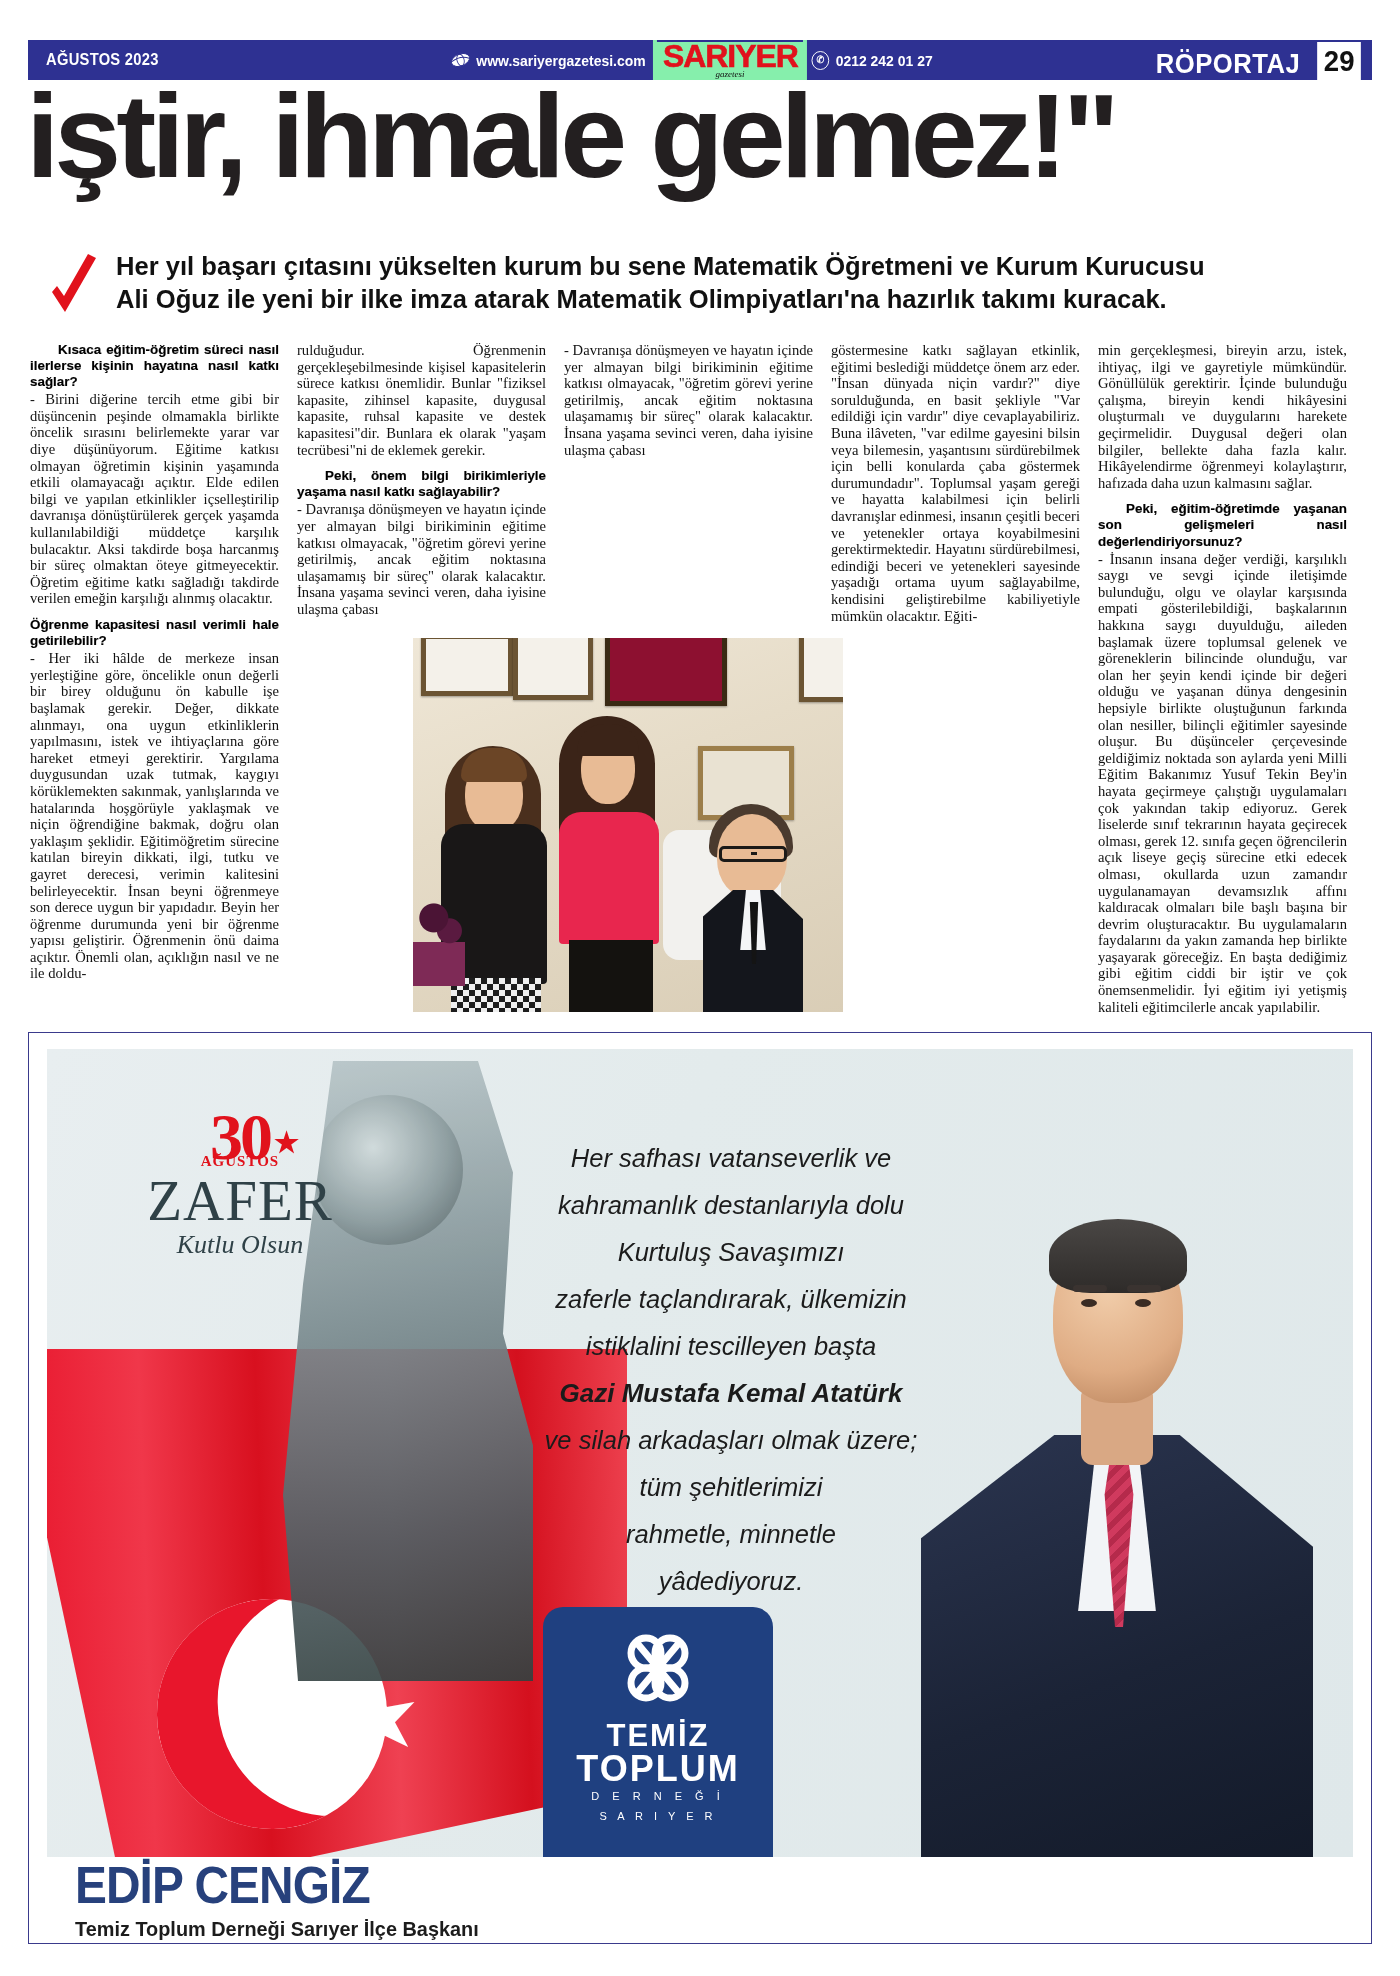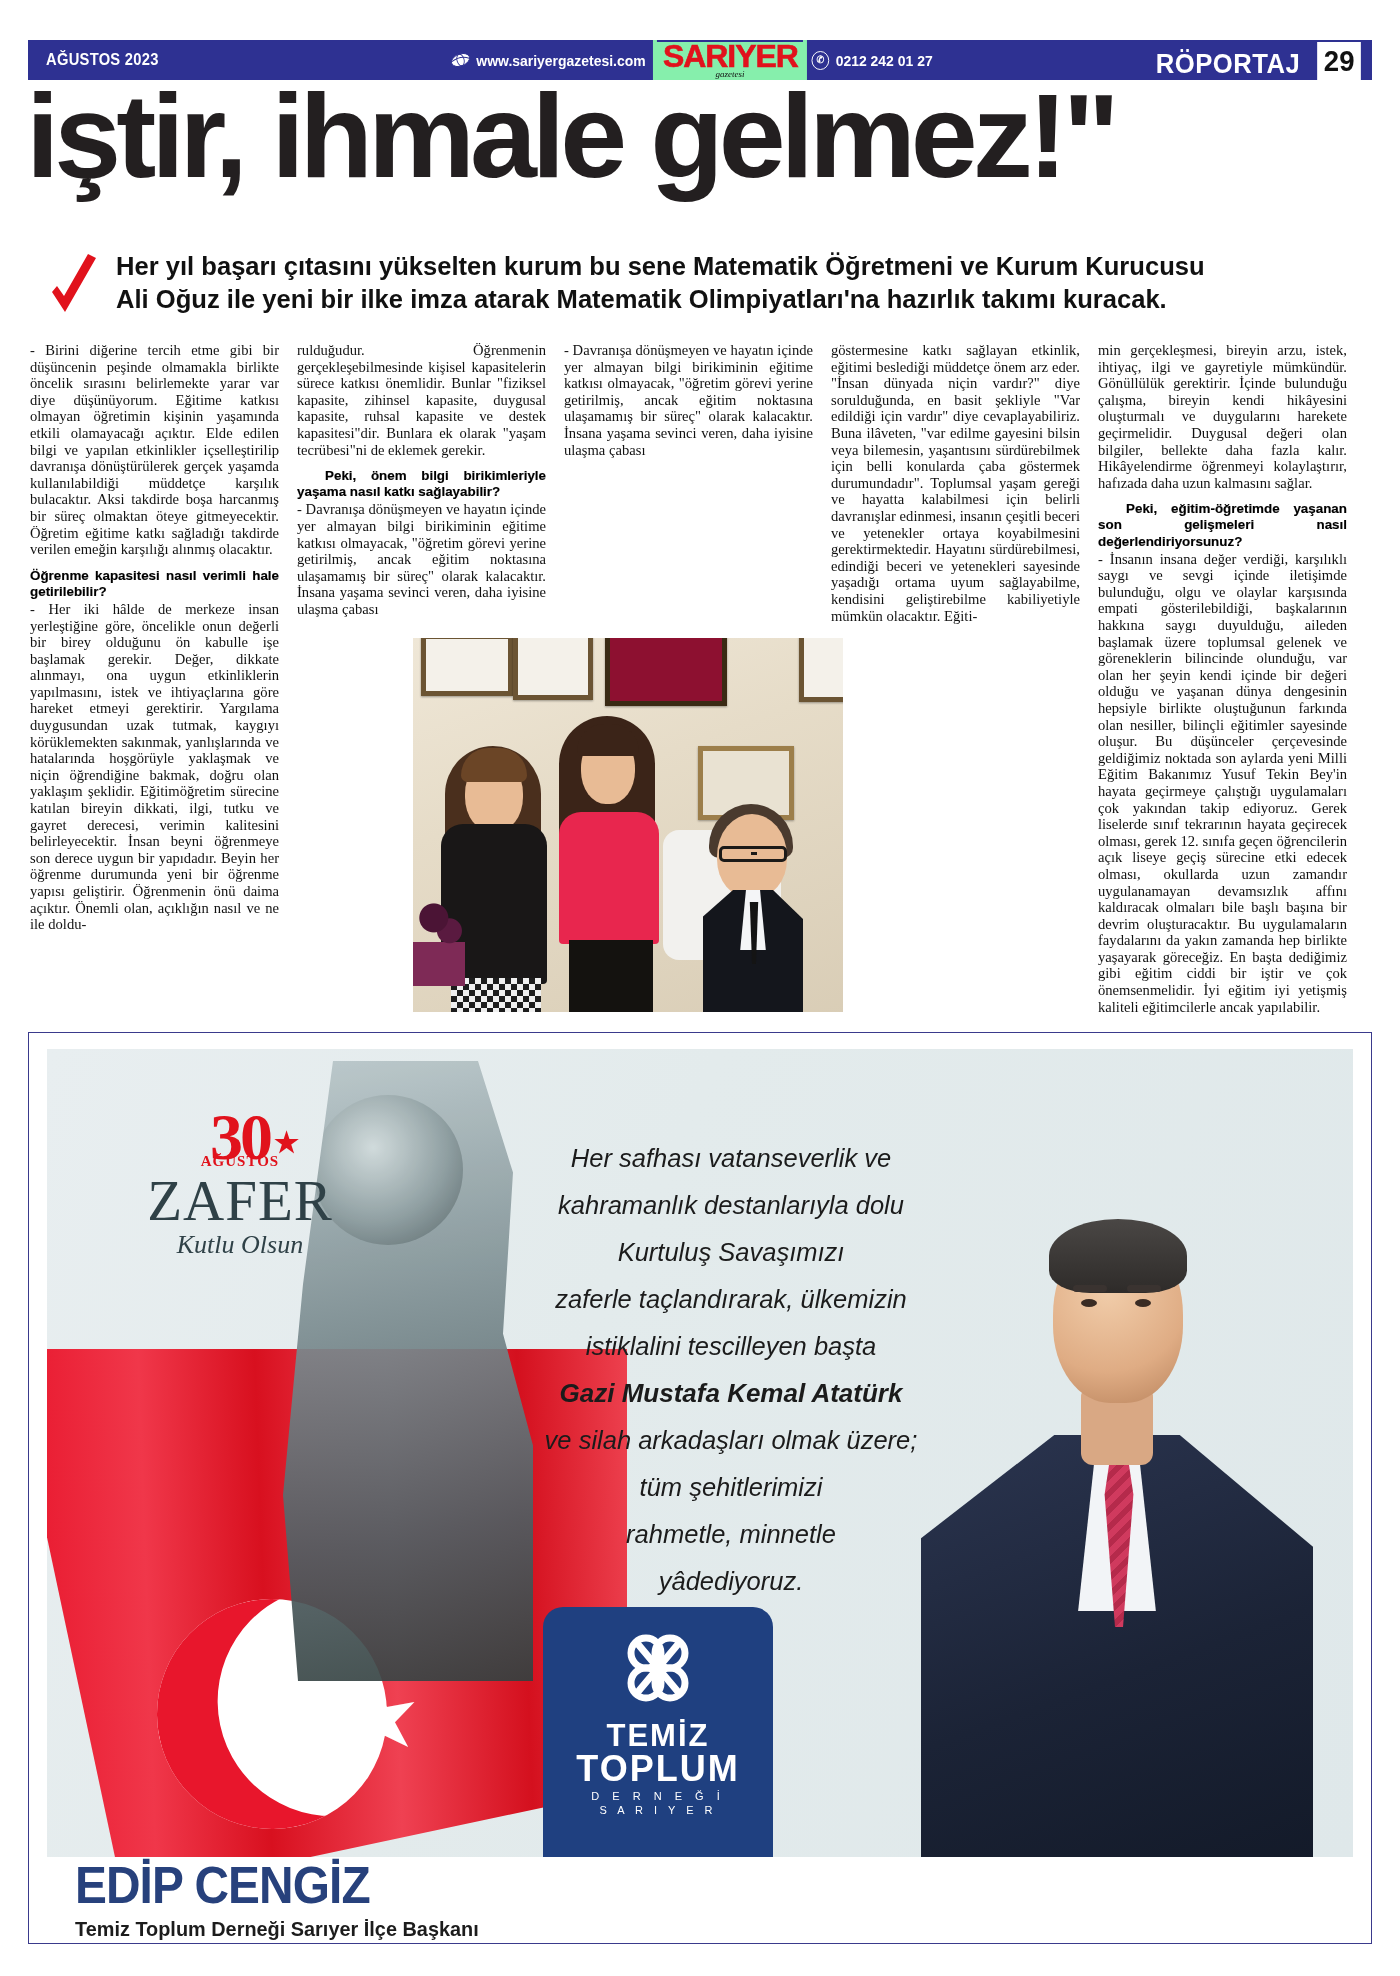--- a/index.html
+++ b/index.html
@@ -199,21 +199,21 @@
   .logo-panel{
     position:absolute;left:496px;bottom:0;width:230px;height:250px;background:#1f4080;
     border-radius:20px 20px 0 0;z-index:8;
     display:flex;flex-direction:column;align-items:center;justify-content:flex-start;
     padding-top:20px;box-sizing:border-box;
   }
   .knot{width:86px;height:86px;margin-bottom:6px;}
   .tt-1{color:#fff;font-family:"Liberation Sans",sans-serif;font-weight:bold;font-size:31px;line-height:33px;letter-spacing:2px;}
   .tt-2{color:#fff;font-family:"Liberation Sans",sans-serif;font-weight:bold;font-size:36px;line-height:33px;letter-spacing:2px;text-align:center;}
   .tt-3{color:#fff;font-family:"Liberation Sans",sans-serif;font-size:11px;letter-spacing:5px;margin-top:5px;}
-  .tt-4{color:#fff;font-family:"Liberation Sans",sans-serif;font-size:11px;letter-spacing:4px;margin-top:2px;}
+  .tt-4{color:#fff;font-family:"Liberation Sans",sans-serif;font-size:11px;letter-spacing:4px;margin-top:8px;}
 
   .ad-foot{position:absolute;left:18px;top:826px;width:1306px;height:82px;}
   .ad-name{
     font-family:"Liberation Sans",sans-serif;font-weight:bold;color:#27417c;
     font-size:52px;line-height:52px;letter-spacing:-1px;
     transform:scaleX(.92);transform-origin:left top;
     margin-left:28px;
   }
   .ad-title{
     font-family:"Liberation Sans",sans-serif;font-weight:bold;color:#1c1c1c;
@@ -270,20 +270,21 @@
     </svg>
     <div class="subhead">
       <div>Her yıl başarı çıtasını yükselten kurum bu sene Matematik Öğretmeni ve Kurum Kurucusu</div>
       <div>Ali Oğuz ile yeni bir ilke imza atarak Matematik Olimpiyatları'na hazırlık takımı kuracak.</div>
     </div>
   </div>
 
   <div class="cols">
 
     <div class="col c1">
+      <p class="qh ind">Kısaca eğitim-öğretim süreci nasıl ilerlerse kişinin hayatına nasıl katkı sağlar?</p>
       <p class="bp">- Birini diğerine tercih etme gibi bir düşüncenin peşinde olmamakla birlikte öncelik sırasını belirlemekte yarar var diye düşünüyorum. Eğitime katkısı olmayan öğretimin kişinin yaşamında etkili olamayacağı açıktır. Elde edilen bilgi ve yapılan etkinlikler içselleştirilip davranışa dönüştürülerek gerçek yaşamda kullanılabildiği müddetçe karşılık bulacaktır. Aksi takdirde boşa harcanmış bir süreç olmaktan öteye gitmeyecektir. Öğretim eğitime katkı sağladığı takdirde verilen emeğin karşılığı alınmış olacaktır.</p>
       <p class="qh">Öğrenme kapasitesi nasıl verimli hale getirilebilir?</p>
       <p class="bp">- Her iki hâlde de merkeze insan yerleştiğine göre, öncelikle onun değerli bir birey olduğunu ön kabulle işe başlamak gerekir. Değer, dikkate alınmayı, ona uygun etkinliklerin yapılmasını, istek ve ihtiyaçlarına göre hareket etmeyi gerektirir. Yargılama duygusundan uzak tutmak, kaygıyı körüklemekten sakınmak, yanlışlarında ve hatalarında hoşgörüyle yaklaşmak ve niçin öğrendiğine bakmak, doğru olan yaklaşım şeklidir. Eğitimöğretim sürecine katılan bireyin dikkati, ilgi, tutku ve gayret derecesi, verimin kalitesini belirleyecektir. İnsan beyni öğrenmeye son derece uygun bir yapıdadır. Beyin her öğrenme durumunda yeni bir öğrenme yapısı geliştirir. Öğrenmenin önü daima açıktır. Önemli olan, açıklığın nasıl ve ne ile doldu-</p>
     </div>
 
     <div class="col c2">
       <p class="bp">rulduğudur. Öğrenmenin gerçekleşebilmesinde kişisel kapasitelerin sürece katkısı önemlidir. Bunlar "fiziksel kapasite, zihinsel kapasite, duygusal kapasite, ruhsal kapasite ve destek kapasitesi"dir. Bunlara ek olarak "yaşam tecrübesi"ni de eklemek gerekir.</p>
       <p class="qh ind">Peki, önem bilgi birikimleriyle yaşama nasıl katkı sağlayabilir?</p>
       <p class="bp">- Davranışa dönüşmeyen ve hayatın içinde yer almayan bilgi birikiminin eğitime katkısı olmayacak, "öğretim görevi yerine getirilmiş, ancak eğitim noktasına ulaşamamış bir süreç" olarak kalacaktır. İnsana yaşama sevinci veren, daha iyisine ulaşma çabası</p>
     </div>

